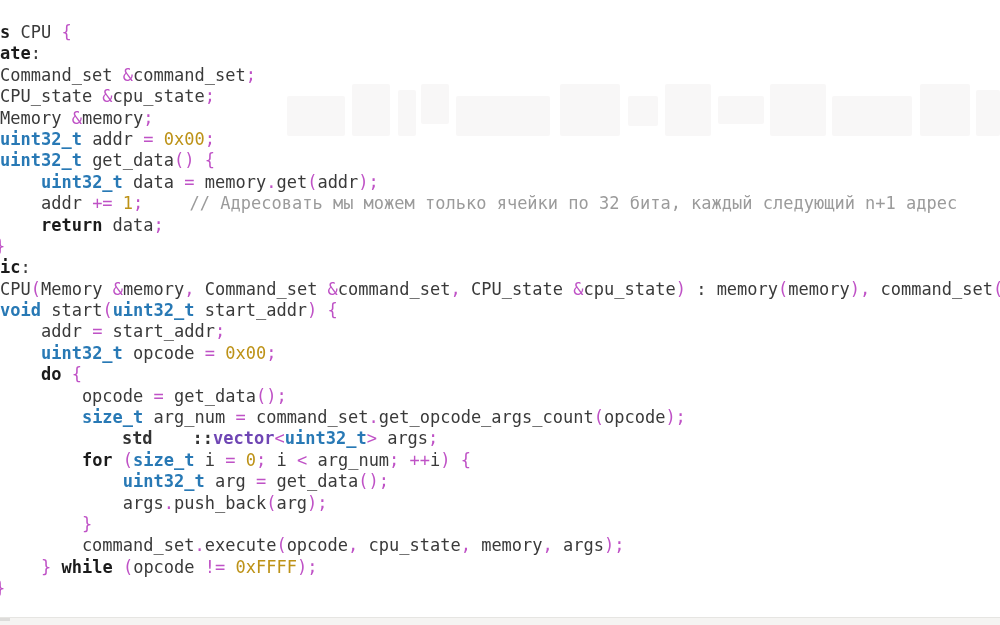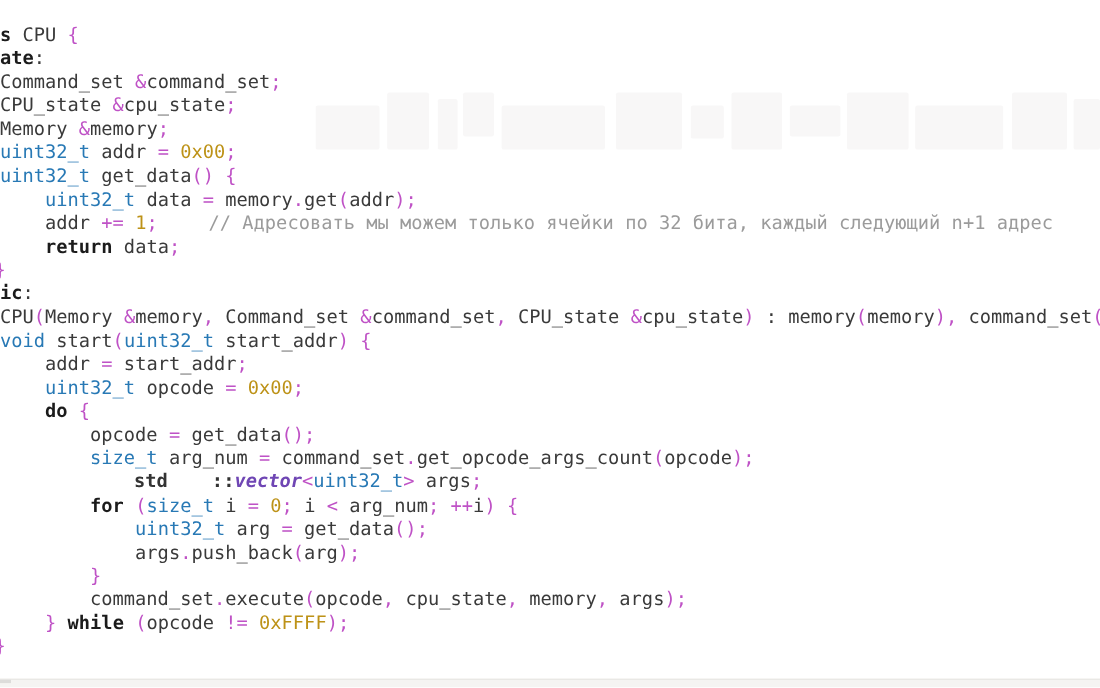--- a/index.html
+++ b/index.html
@@ -5,26 +5,26 @@
   html,body{margin:0;padding:0;}
   body{width:1000px;height:625px;overflow:hidden;background:var(--bg,#fff);}
   #app{position:relative;width:1000px;height:523px;font-family:"DejaVu Sans Mono",monospace;background:var(--bg,#fff);}
   .watermark{position:absolute;left:0;top:0;width:1000px;height:625px;z-index:0;}
   .wm-block{position:absolute;background:var(--wm,#f8f7f7);border-radius:2px;}
   .code{position:absolute;left:0;top:22px;z-index:1;font-size:17px;line-height:21.4px;white-space:pre;color:var(--pl,#3a3a3a);width:1000px;overflow:hidden;}
   .line{height:21.4px;white-space:pre;}
   .line.half{margin-left:-5px;}
   .tk-pl{color:var(--pl,#3a3a3a);}
   .tk-kw{color:var(--kw,#1b1b1b);font-weight:bold;}
-  .tk-ty{color:var(--ty,#2879b5);font-weight:normal;}
+  .tk-ty{color:var(--ty,#2879b5);font-weight:bold;}
   .tk-pu{color:var(--pu,#bf52c6);}
   .tk-nu{color:var(--nu,#bd9217);font-weight:normal;}
   .tk-co{color:var(--co,#9b9b9b);margin-left:36px;}
   .tk-ns{color:var(--ns,#333333);font-weight:bold;margin-left:40px;}
-  .tk-tpl{color:var(--tpl,#6f46b4);font-weight:bold;font-style:italic;}
+  .tk-tpl{color:var(--tpl,#6f46b4);font-weight:bold;}
   .status-strip{position:absolute;left:0;top:617px;width:1000px;height:8px;z-index:2;background:var(--strip,#f5f4f2);border-top:1px solid var(--stripBorder,#e6e5e2);box-sizing:border-box;}
   .strip-notch{position:absolute;left:0;top:0;width:10px;height:3px;background:var(--stripNotch,#dddcda);}
 </style>
 </head>
 <body>
 
 <div id="app">
   <div class="watermark">
       <div class="wm-block" style="left: 287px; top: 96px; width: 58px; height: 40px;"></div>
       <div class="wm-block" style="left: 352px; top: 84px; width: 38px; height: 52px;"></div>

